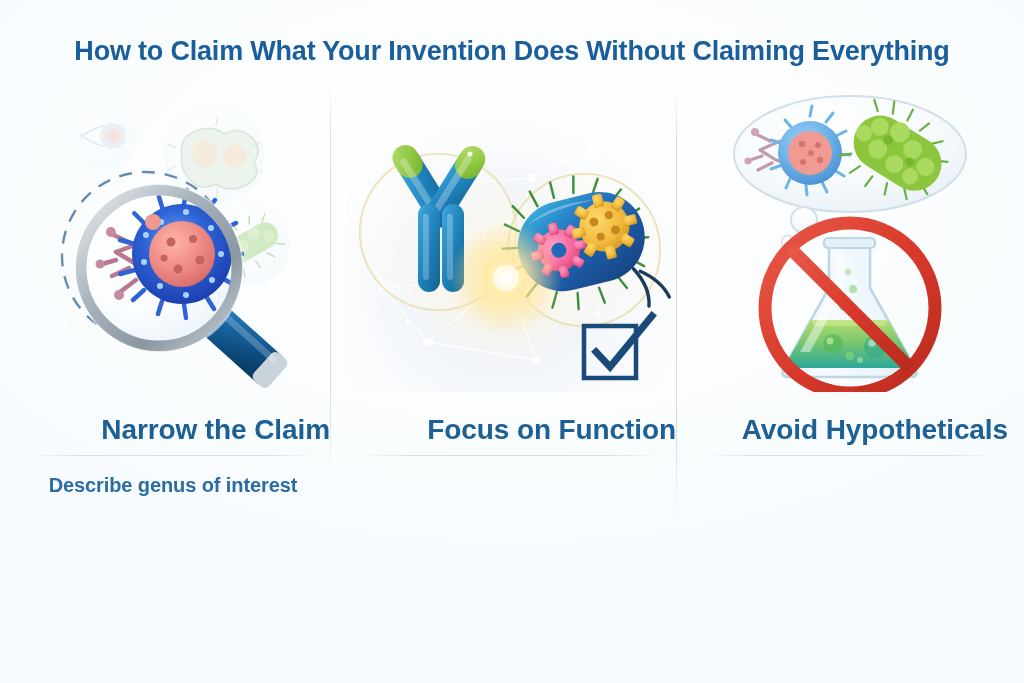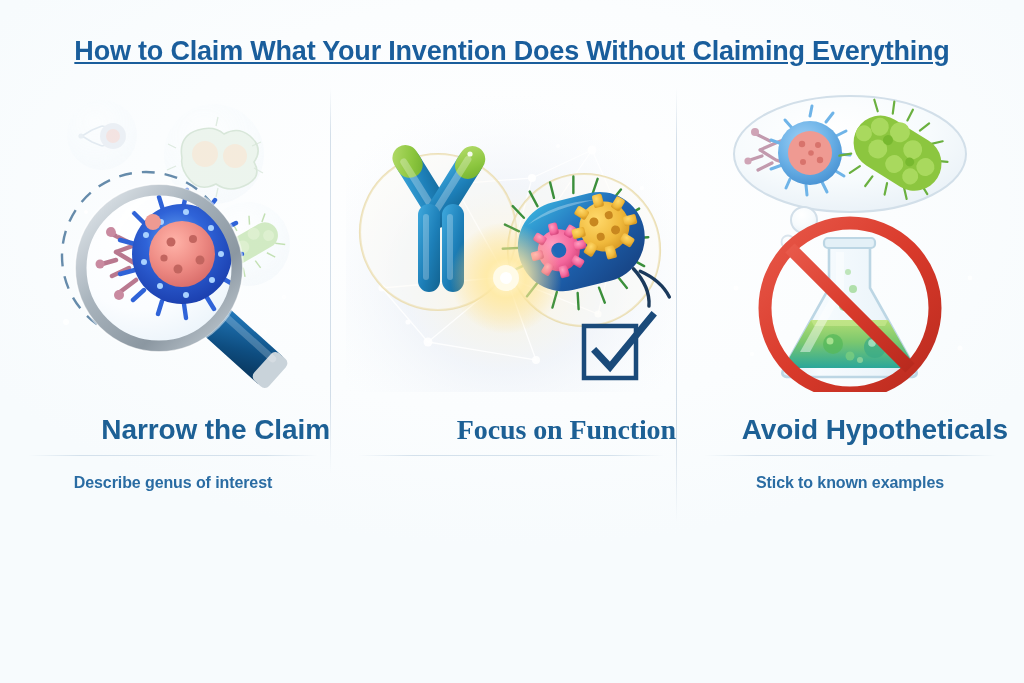--- a/index.html
+++ b/index.html
@@ -24,21 +24,20 @@
     position: absolute;
     top: 36px;
     left: 0;
     width: 1024px;
     text-align: center;
     font-size: 27px;
     font-weight: bold;
     letter-spacing: -0.2px;
     color: #1a5e9c;
     white-space: nowrap;
-    text-decoration: underline;
   }
 
   
   .vdivider {
     position: absolute;
     width: 1px;
     background: linear-gradient(180deg,
       rgba(210,222,232,0) 0%,
       rgba(205,218,230,0.85) 12%,
       rgba(205,218,230,0.9) 80%,
@@ -47,21 +46,21 @@
   #vdiv-1 { left: 330px; top: 88px; height: 385px; }
   #vdiv-2 { left: 676px; top: 88px; height: 434px; }
 
   
   .col {
     position: absolute;
     top: 92px;
     height: 420px;
   }
   #col-1 { left: 16px;  width: 314px; }
-  #col-2 { left: 346px; width: 330px; font-family: Liberation Serif, serif; }
+  #col-2 { left: 346px; width: 330px; }
   #col-3 { left: 692px; width: 316px; }
 
   .art {
     position: relative;
     height: 300px;
     width: 100%;
   }
   .art svg { display: block; width: 100%; height: 100%; }
 
   .hrule {
@@ -88,21 +87,21 @@
     color: #1d6095;
     white-space: nowrap;
     letter-spacing: -0.1px;
   }
   .subtitle {
     position: absolute;
     top: 382px;
     left: 0;
     width: 100%;
     text-align: center;
-    font-size: 16px;
+    font-size: 20px;
     font-weight: bold;
     color: #2a6ca3;
     white-space: nowrap;
     letter-spacing: -0.1px;
   }
 </style>
 </head>
 <body>
 
 <div id="page">
@@ -527,16 +526,15 @@
         <g fill="#ffffff">
           <circle cx="44" cy="196" r="2.6" opacity="0.85"></circle>
           <circle cx="278" cy="186" r="2.4" opacity="0.8"></circle>
           <circle cx="60" cy="262" r="2.2" opacity="0.75"></circle>
           <circle cx="268" cy="256" r="2.6" opacity="0.8"></circle>
         </g>
       </svg>
     </div>
     <div class="hrule"></div>
     <div class="heading">Avoid Hypotheticals</div>
-    <div class="subtitle">Stick to known examples</div>
   </div>
 
 </div>
 
 </body></html>

